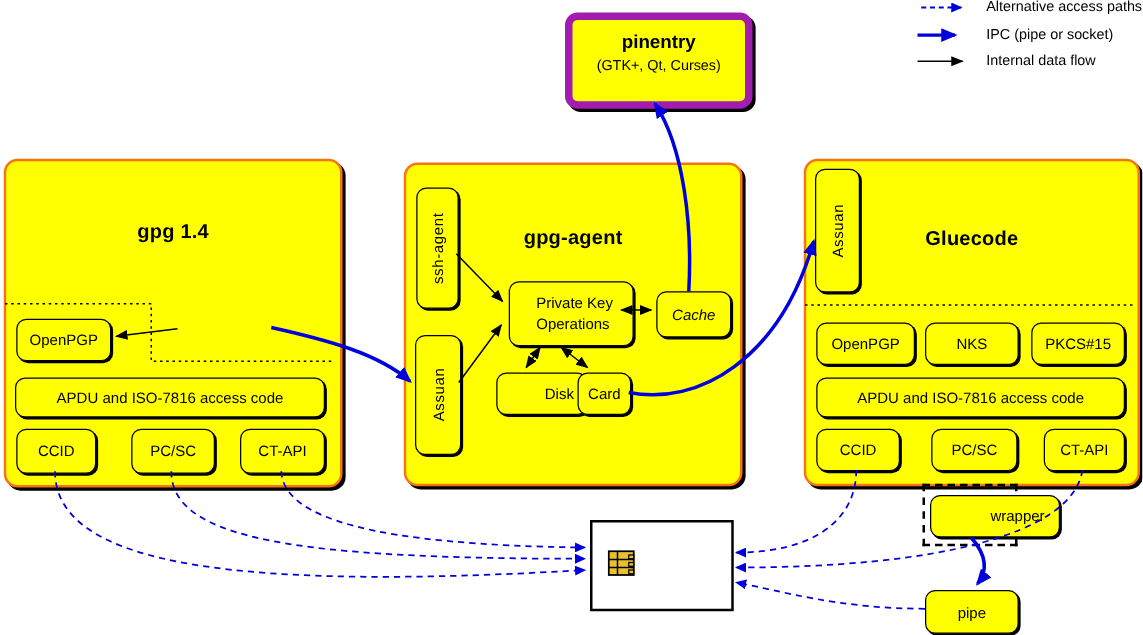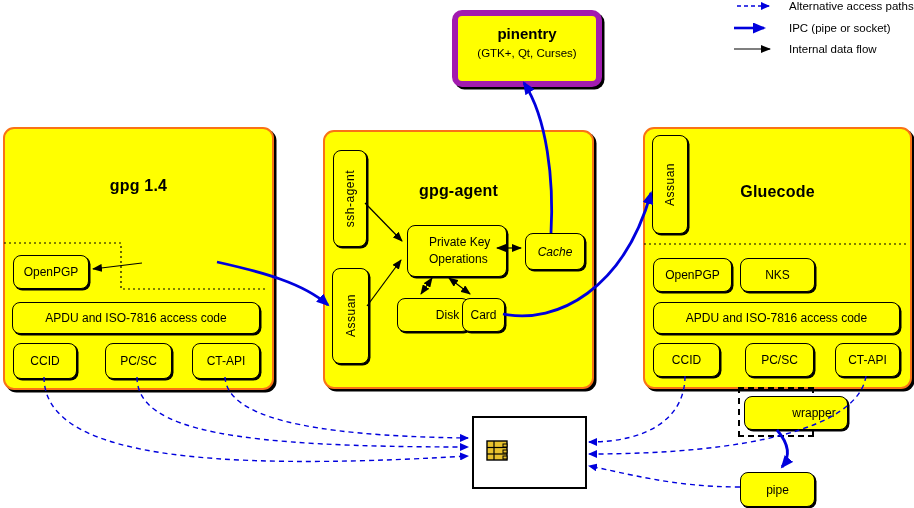--- a/index.html
+++ b/index.html
@@ -124,20 +124,23 @@
   </div>
   <div class="smallbox vbox" style="left:652px;top:135px;width:34px;height:97px;">
     <span class="vlabel">Assuan</span>
   </div>
   <div class="smallbox" style="left:653px;top:258px;width:77px;height:32px;">
     <span>OpenPGP</span>
   </div>
   <div class="smallbox" style="left:740px;top:258px;width:73px;height:32px;">
     <span>NKS</span>
   </div>
+  <div class="smallbox" style="left:825px;top:258px;width:73px;height:32px;">
+    <span>PKCS#15</span>
+  </div>
   <div class="smallbox" style="left:653px;top:302px;width:245px;height:30px;">
     <span>APDU and ISO-7816 access code</span>
   </div>
   <div class="smallbox" style="left:653px;top:343px;width:65px;height:32px;">
     <span>CCID</span>
   </div>
   <div class="smallbox" style="left:745px;top:343px;width:67px;height:32px;">
     <span>PC/SC</span>
   </div>
   <div class="smallbox" style="left:835px;top:343px;width:63px;height:32px;">

